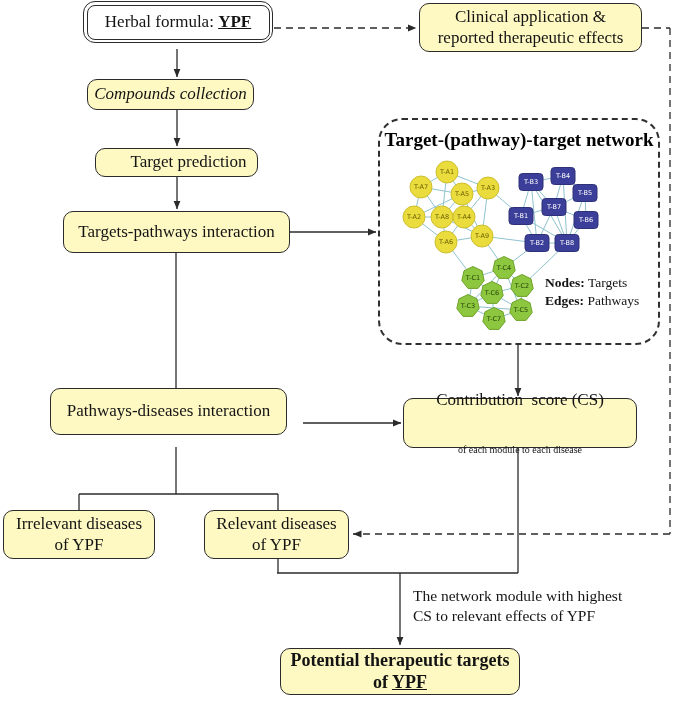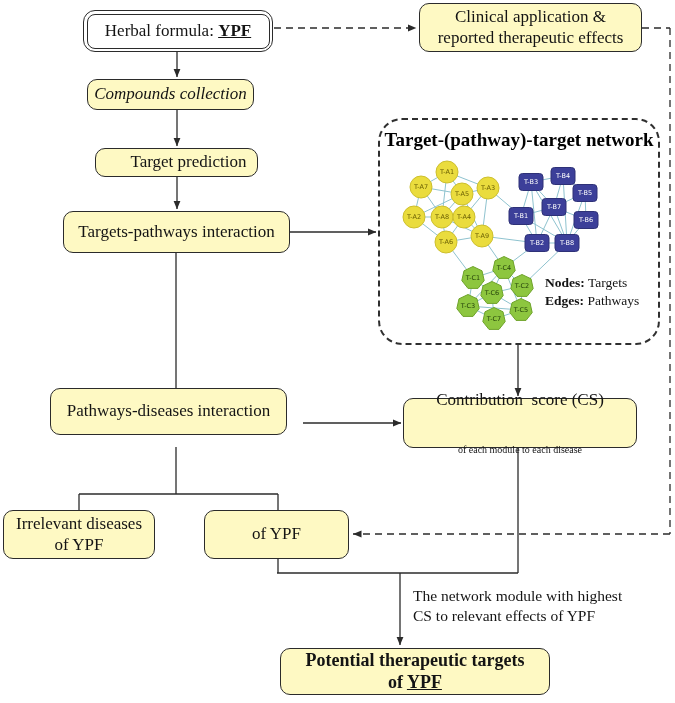--- a/index.html
+++ b/index.html
@@ -185,21 +185,21 @@
         <text x="492" y="295.3" text-anchor="middle" font-size="6.5" font-family="&quot;DejaVu Sans&quot;, sans-serif" fill="#24420a">T-C6</text>
         <polygon points="468.0,294.5 477.0,298.8 479.2,308.6 473.0,316.4 463.0,316.4 456.8,308.6 459.0,298.8" fill="#8dc63f" stroke="#6fa32b" stroke-width="1"></polygon>
         <text x="468" y="308.3" text-anchor="middle" font-size="6.5" font-family="&quot;DejaVu Sans&quot;, sans-serif" fill="#24420a">T-C3</text>
         <polygon points="521.0,298.5 530.0,302.8 532.2,312.6 526.0,320.4 516.0,320.4 509.8,312.6 512.0,302.8" fill="#8dc63f" stroke="#6fa32b" stroke-width="1"></polygon>
         <text x="521" y="312.3" text-anchor="middle" font-size="6.5" font-family="&quot;DejaVu Sans&quot;, sans-serif" fill="#24420a">T-C5</text>
         <polygon points="494.0,307.5 503.0,311.8 505.2,321.6 499.0,329.4 489.0,329.4 482.8,321.6 485.0,311.8" fill="#8dc63f" stroke="#6fa32b" stroke-width="1"></polygon>
         <text x="494" y="321.3" text-anchor="middle" font-size="6.5" font-family="&quot;DejaVu Sans&quot;, sans-serif" fill="#24420a">T-C7</text>
       </g>
   </svg>
 
-  <div class="double-outer" style="left:83px;top:10px;width:190px;height:42px;">
+  <div class="double-outer" style="left:83px;top:1px;width:190px;height:42px;">
     <div class="double-inner">
       <span><span>Herbal formula: </span><span class="ypf">YPF</span></span>
     </div>
   </div>
 
   <div class="box" style="left:419px;top:3px;width:223px;height:49px;">
     <div>Clinical application &amp;</div>
     <div>reported therapeutic effects</div>
   </div>
 
@@ -231,26 +231,27 @@
     <div class="pre">Contribution  score (CS)</div>
     <div class="small-line">of each module to each disease</div>
   </div>
 
   <div class="box" style="left:3px;top:510px;width:152px;height:49px;">
     <div>Irrelevant diseases</div>
     <div>of YPF</div>
   </div>
 
   <div class="box" style="left:204px;top:510px;width:145px;height:49px;">
+    <div>Relevant diseases</div>
     <div>of YPF</div>
   </div>
 
   <div class="note">
     <div>The network module with highest</div>
     <div>CS to relevant effects of YPF</div>
   </div>
 
-  <div class="box" style="left:280px;top:648px;width:270px;height:47px;font-weight:bold;font-size:18px;">
+  <div class="box" style="left:280px;top:648px;width:240px;height:47px;font-weight:bold;font-size:18px;">
     <div>Potential therapeutic targets</div>
     <div><span>of </span><span class="ypf">YPF</span></div>
   </div>
 
 </div>
 
 </body></html>

